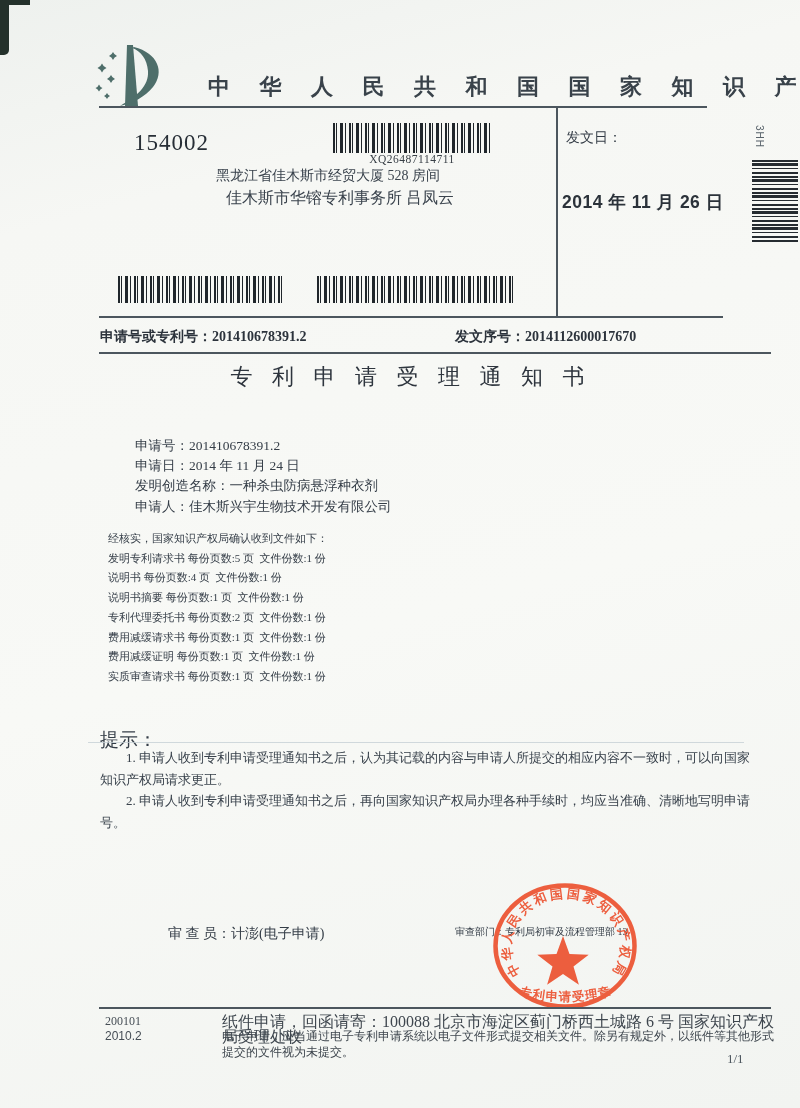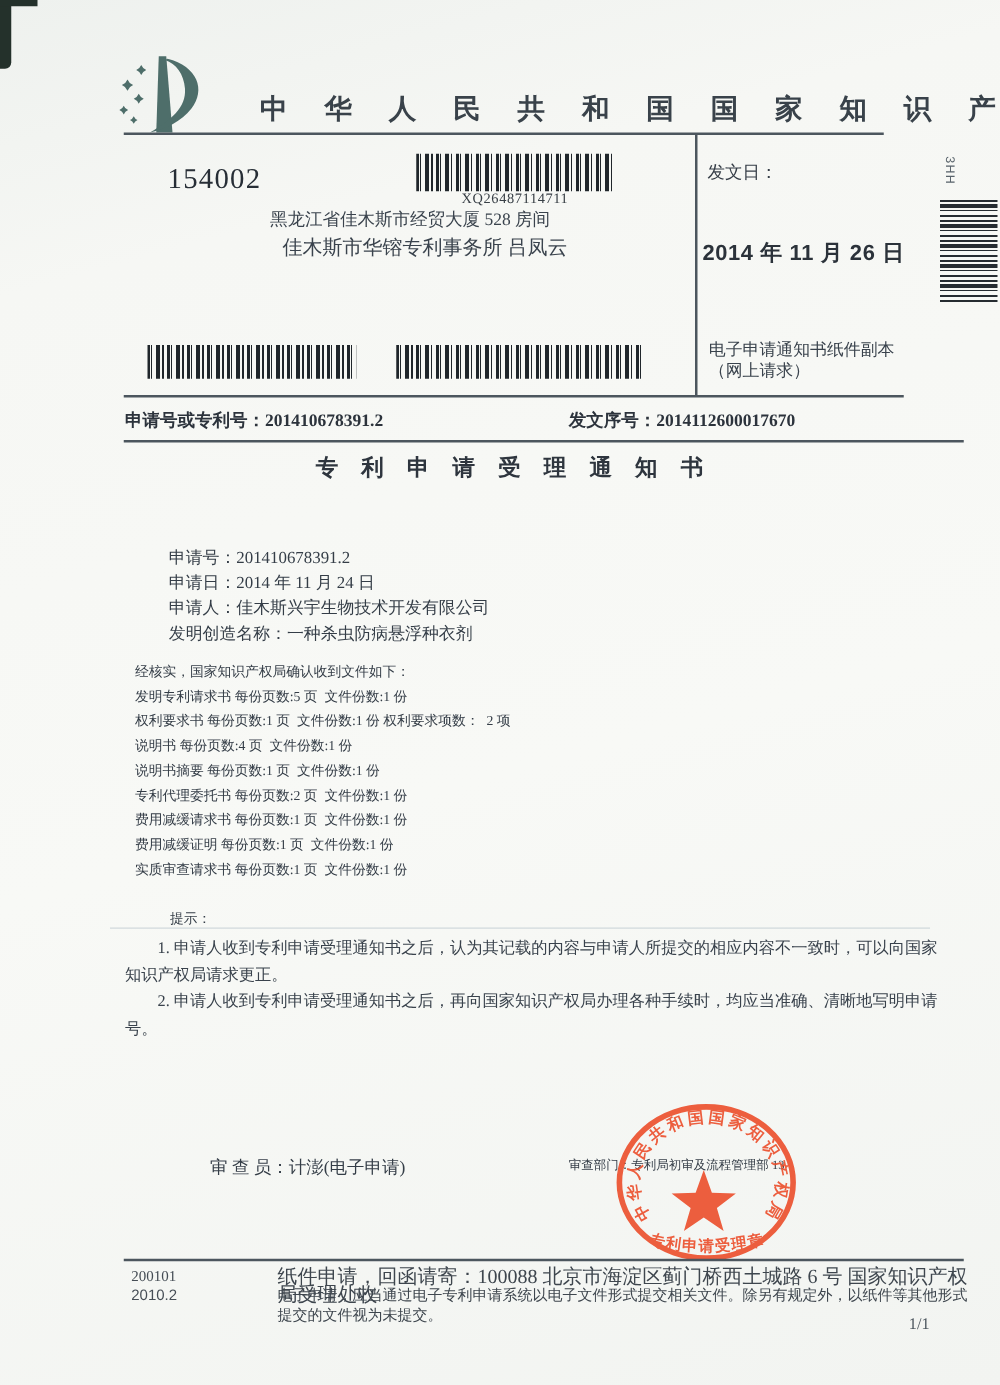--- a/index.html
+++ b/index.html
@@ -45,26 +45,26 @@
   .side-barcode{left:752px;top:160px;width:46px;height:83px;
     background-image:repeating-linear-gradient(180deg,
      #262c31 0px,#262c31 2px,rgba(0,0,0,0) 2px,rgba(0,0,0,0) 3.5px,
      #262c31 3.5px,#262c31 6.5px,rgba(0,0,0,0) 6.5px,rgba(0,0,0,0) 8px,
      #262c31 8px,#262c31 9px,rgba(0,0,0,0) 9px,rgba(0,0,0,0) 12px,
      #262c31 12px,#262c31 14px,rgba(0,0,0,0) 14px,rgba(0,0,0,0) 16px);}
   
   .ref-app{left:100px;top:328px;font-size:14px;font-weight:700;color:#2c333c;}
   .ref-serial{left:455px;top:328px;font-size:14px;font-weight:700;color:#2c333c;}
   
-  .notice-title{left:100px;top:362px;width:622px;text-align:center;font-size:18px;font-weight:700;letter-spacing:7px;color:#2e353e;}
+  .notice-title{left:100px;top:362px;width:622px;text-align:center;font-size:22px;font-weight:400;letter-spacing:7px;color:#2e353e;}
   .intro{left:100px;top:392px;width:626px;font-size:13.5px;line-height:21px;text-indent:2em;color:#343d47;}
   .fields{left:135px;top:436px;font-size:13.5px;line-height:20.2px;color:#343d47;}
   .received{left:108px;top:529px;font-size:11px;line-height:19.7px;color:#343d47;}
   .received div{white-space:pre-wrap;}
-  .tips-label{left:100px;top:727px;font-size:11px;color:#343d47;margin-left:36px;}
+  .tips-label{left:100px;top:727px;font-size:19px;color:#343d47;}
   .tip1{left:100px;top:747px;width:650px;font-size:13px;line-height:21.5px;text-indent:2em;color:#39424c;}
   .tip2{left:100px;top:790px;width:662px;font-size:13px;line-height:21.5px;text-indent:2em;color:#39424c;}
   
   .examiner{left:168px;top:925px;font-size:14px;color:#343d47;}
   .department{left:455px;top:925px;font-size:10px;color:#343d47;}
   
   .stamp{left:492px;top:883px;width:148px;height:134px;opacity:.88;pointer-events:none;}
   
   .fcode1{left:105px;top:1014px;font-size:12px;color:#454d55;font-family:Liberation Serif, serif;}
   .fcode2{left:105px;top:1029px;font-size:12px;color:#454d55;font-family:"Liberation Sans",sans-serif;}
@@ -99,45 +99,43 @@
   <div class="abs code-num">154002</div>
   <div class="abs barcode barcode-top"></div>
   <div class="abs barcode-top-label">XQ26487114711</div>
   <div class="abs addr1">黑龙江省佳木斯市经贸大厦 528 房间</div>
   <div class="abs addr2">佳木斯市华镕专利事务所 吕凤云</div>
   <div class="abs barcode barcode-a"></div>
   <div class="abs barcode barcode-b"></div>
 
   <div class="abs issue-label">发文日：</div>
   <div class="abs issue-date">2014 年 11 月 26 日</div>
-  <div class="abs copy-note">电子申请通知书纸件副本（网上请求）</div>
 
   <div class="abs side-label">3HH</div>
   <div class="abs side-barcode"></div>
 
   <div class="abs rule rule-mid"></div>
 
   <div class="abs ref-app"><span>申请号或专利号：</span><span>201410678391.2</span></div>
   <div class="abs ref-serial"><span>发文序号：</span><span>2014112600017670</span></div>
 
   <div class="abs rule rule-ref"></div>
 
   <div class="abs notice-title">专 利 申 请 受 理 通 知 书</div>
 
   <div class="abs fields">
     <div>申请号：201410678391.2</div>
     <div>申请日：2014 年 11 月 24 日</div>
+    <div>发明创造名称：一种杀虫防病悬浮种衣剂</div>
     <div>申请人：佳木斯兴宇生物技术开发有限公司</div>
-    <div>发明创造名称：一种杀虫防病悬浮种衣剂</div>
   </div>
 
   <div class="abs received">
     <div>经核实，国家知识产权局确认收到文件如下：</div>
     <div>发明专利请求书 每份页数:5 页  文件份数:1 份</div>
-    <div>权利要求书 每份页数:1 页  文件份数:1 份 权利要求项数：  2 项</div>
     <div>说明书 每份页数:4 页  文件份数:1 份</div>
     <div>说明书摘要 每份页数:1 页  文件份数:1 份</div>
     <div>专利代理委托书 每份页数:2 页  文件份数:1 份</div>
     <div>费用减缓请求书 每份页数:1 页  文件份数:1 份</div>
     <div>费用减缓证明 每份页数:1 页  文件份数:1 份</div>
     <div>实质审查请求书 每份页数:1 页  文件份数:1 份</div>
   </div>
 
   <div class="abs tips-label">提示：</div>
   <div class="abs rule-faint"></div>

